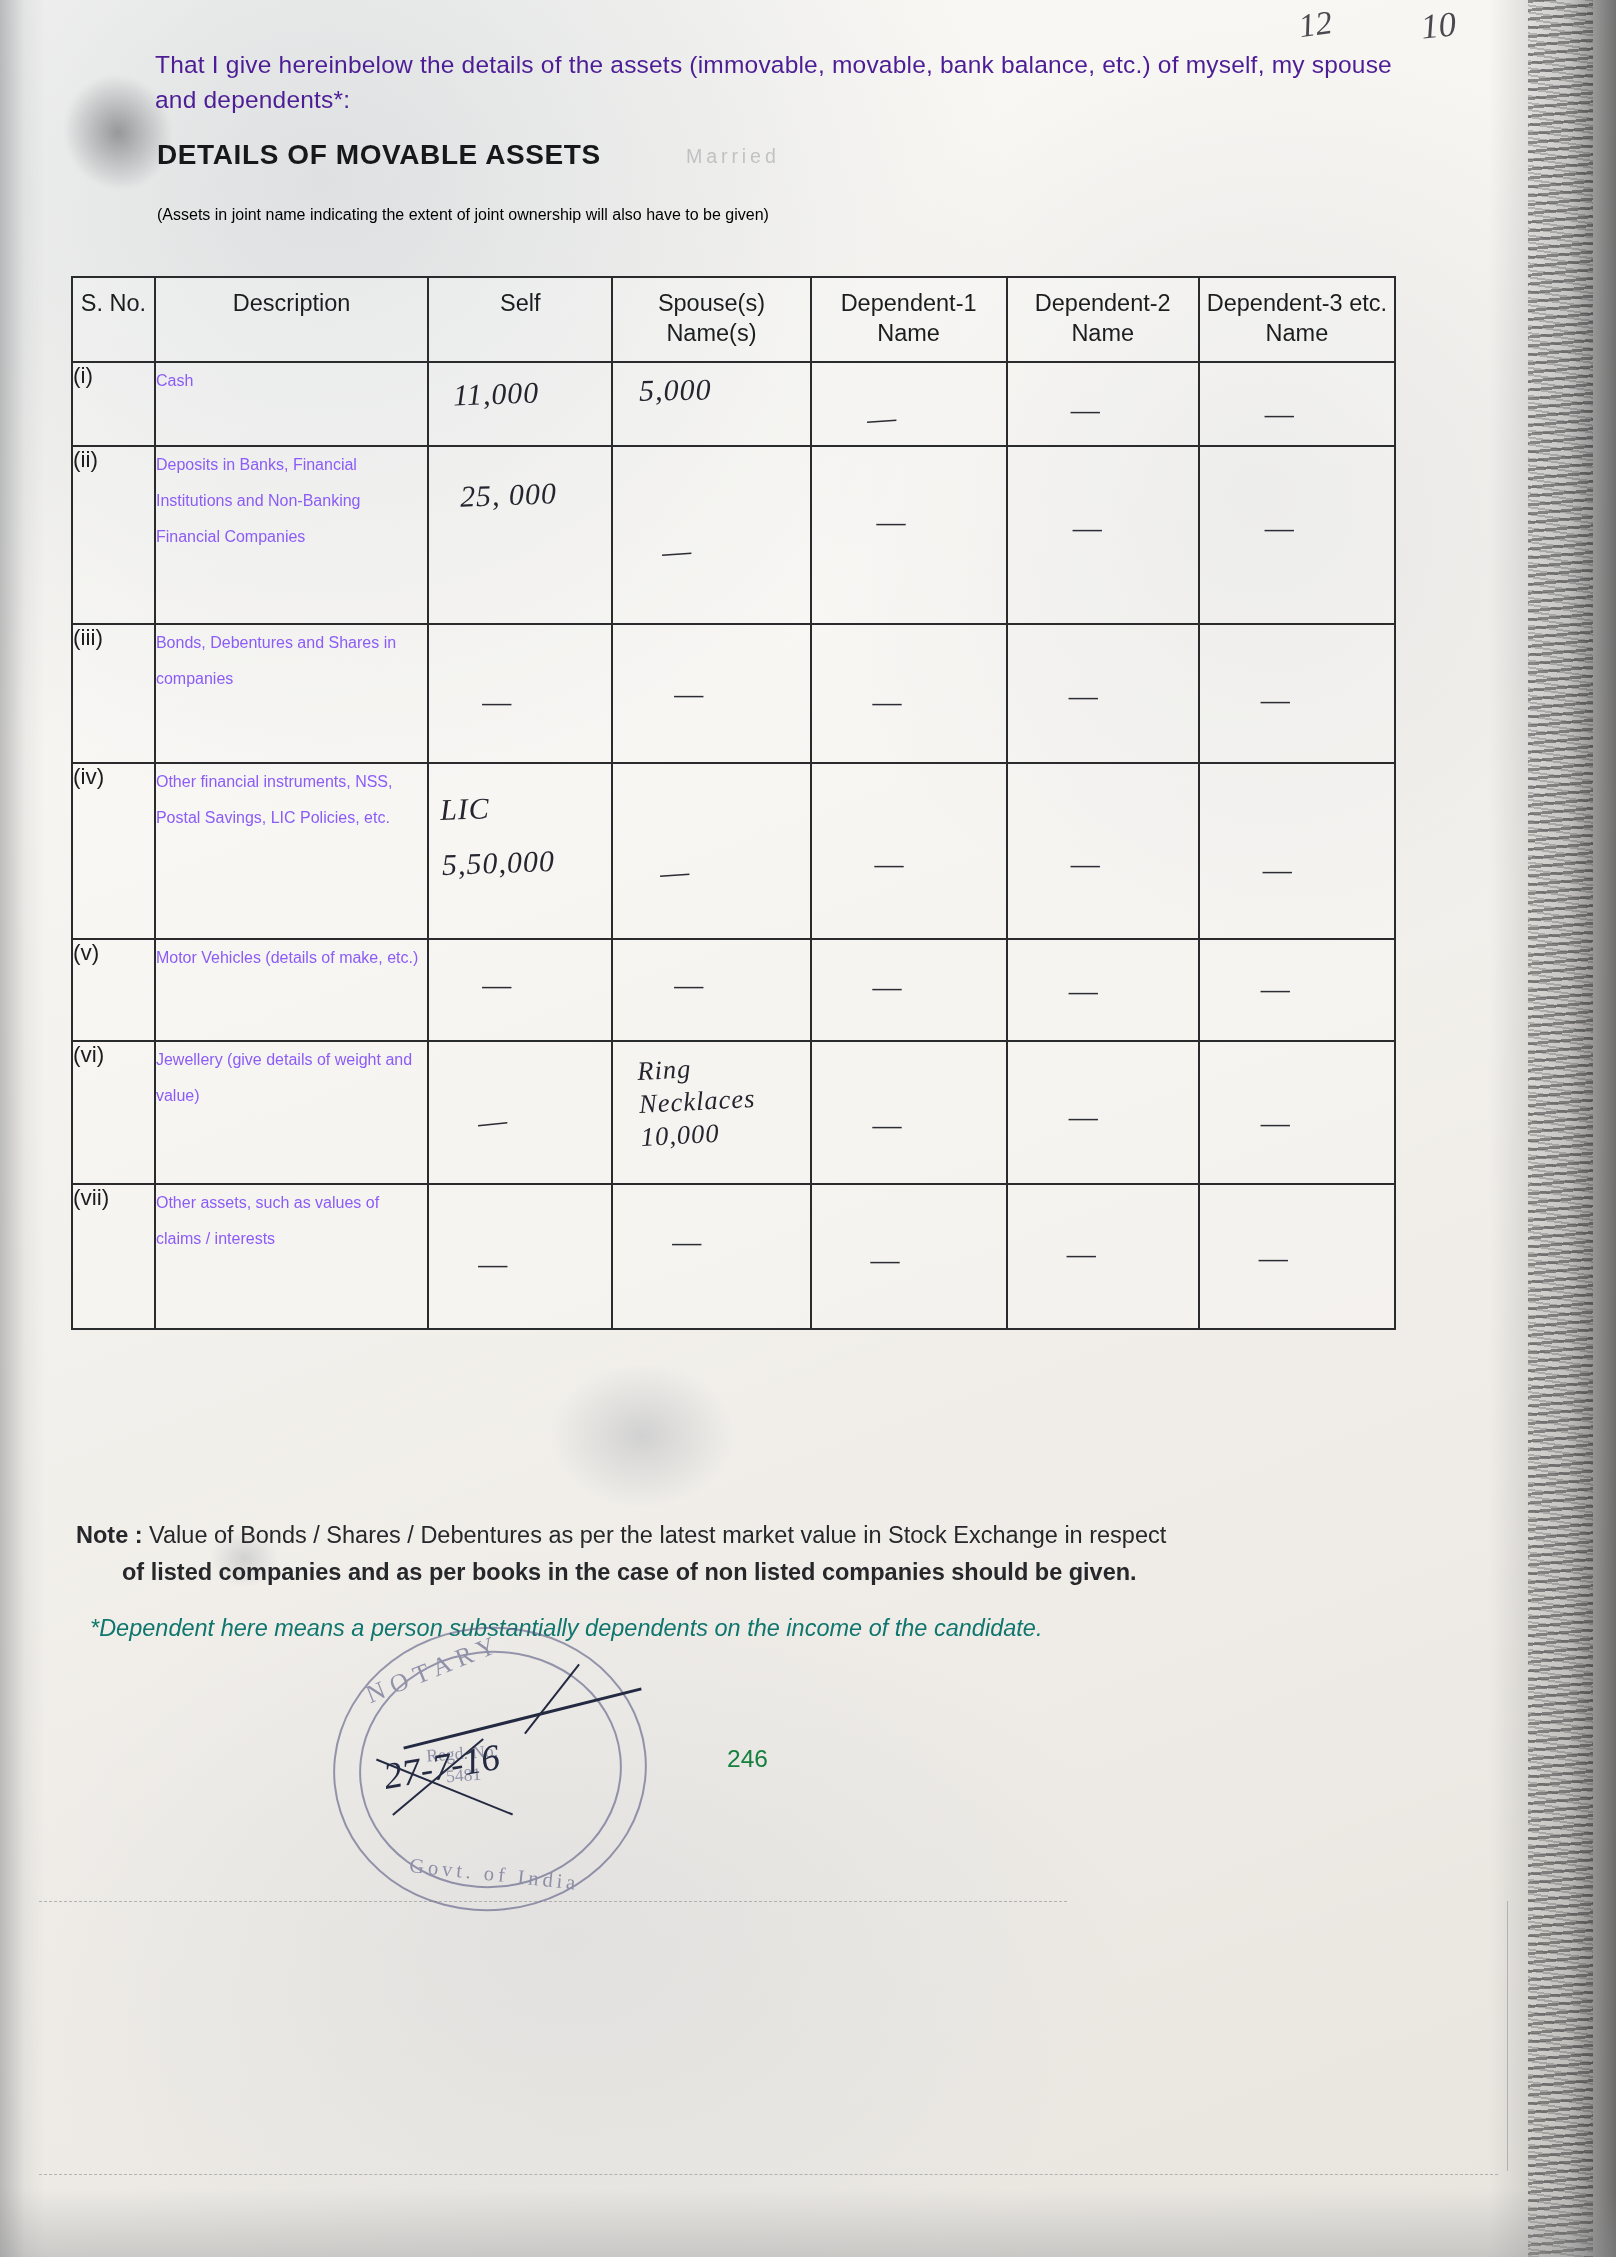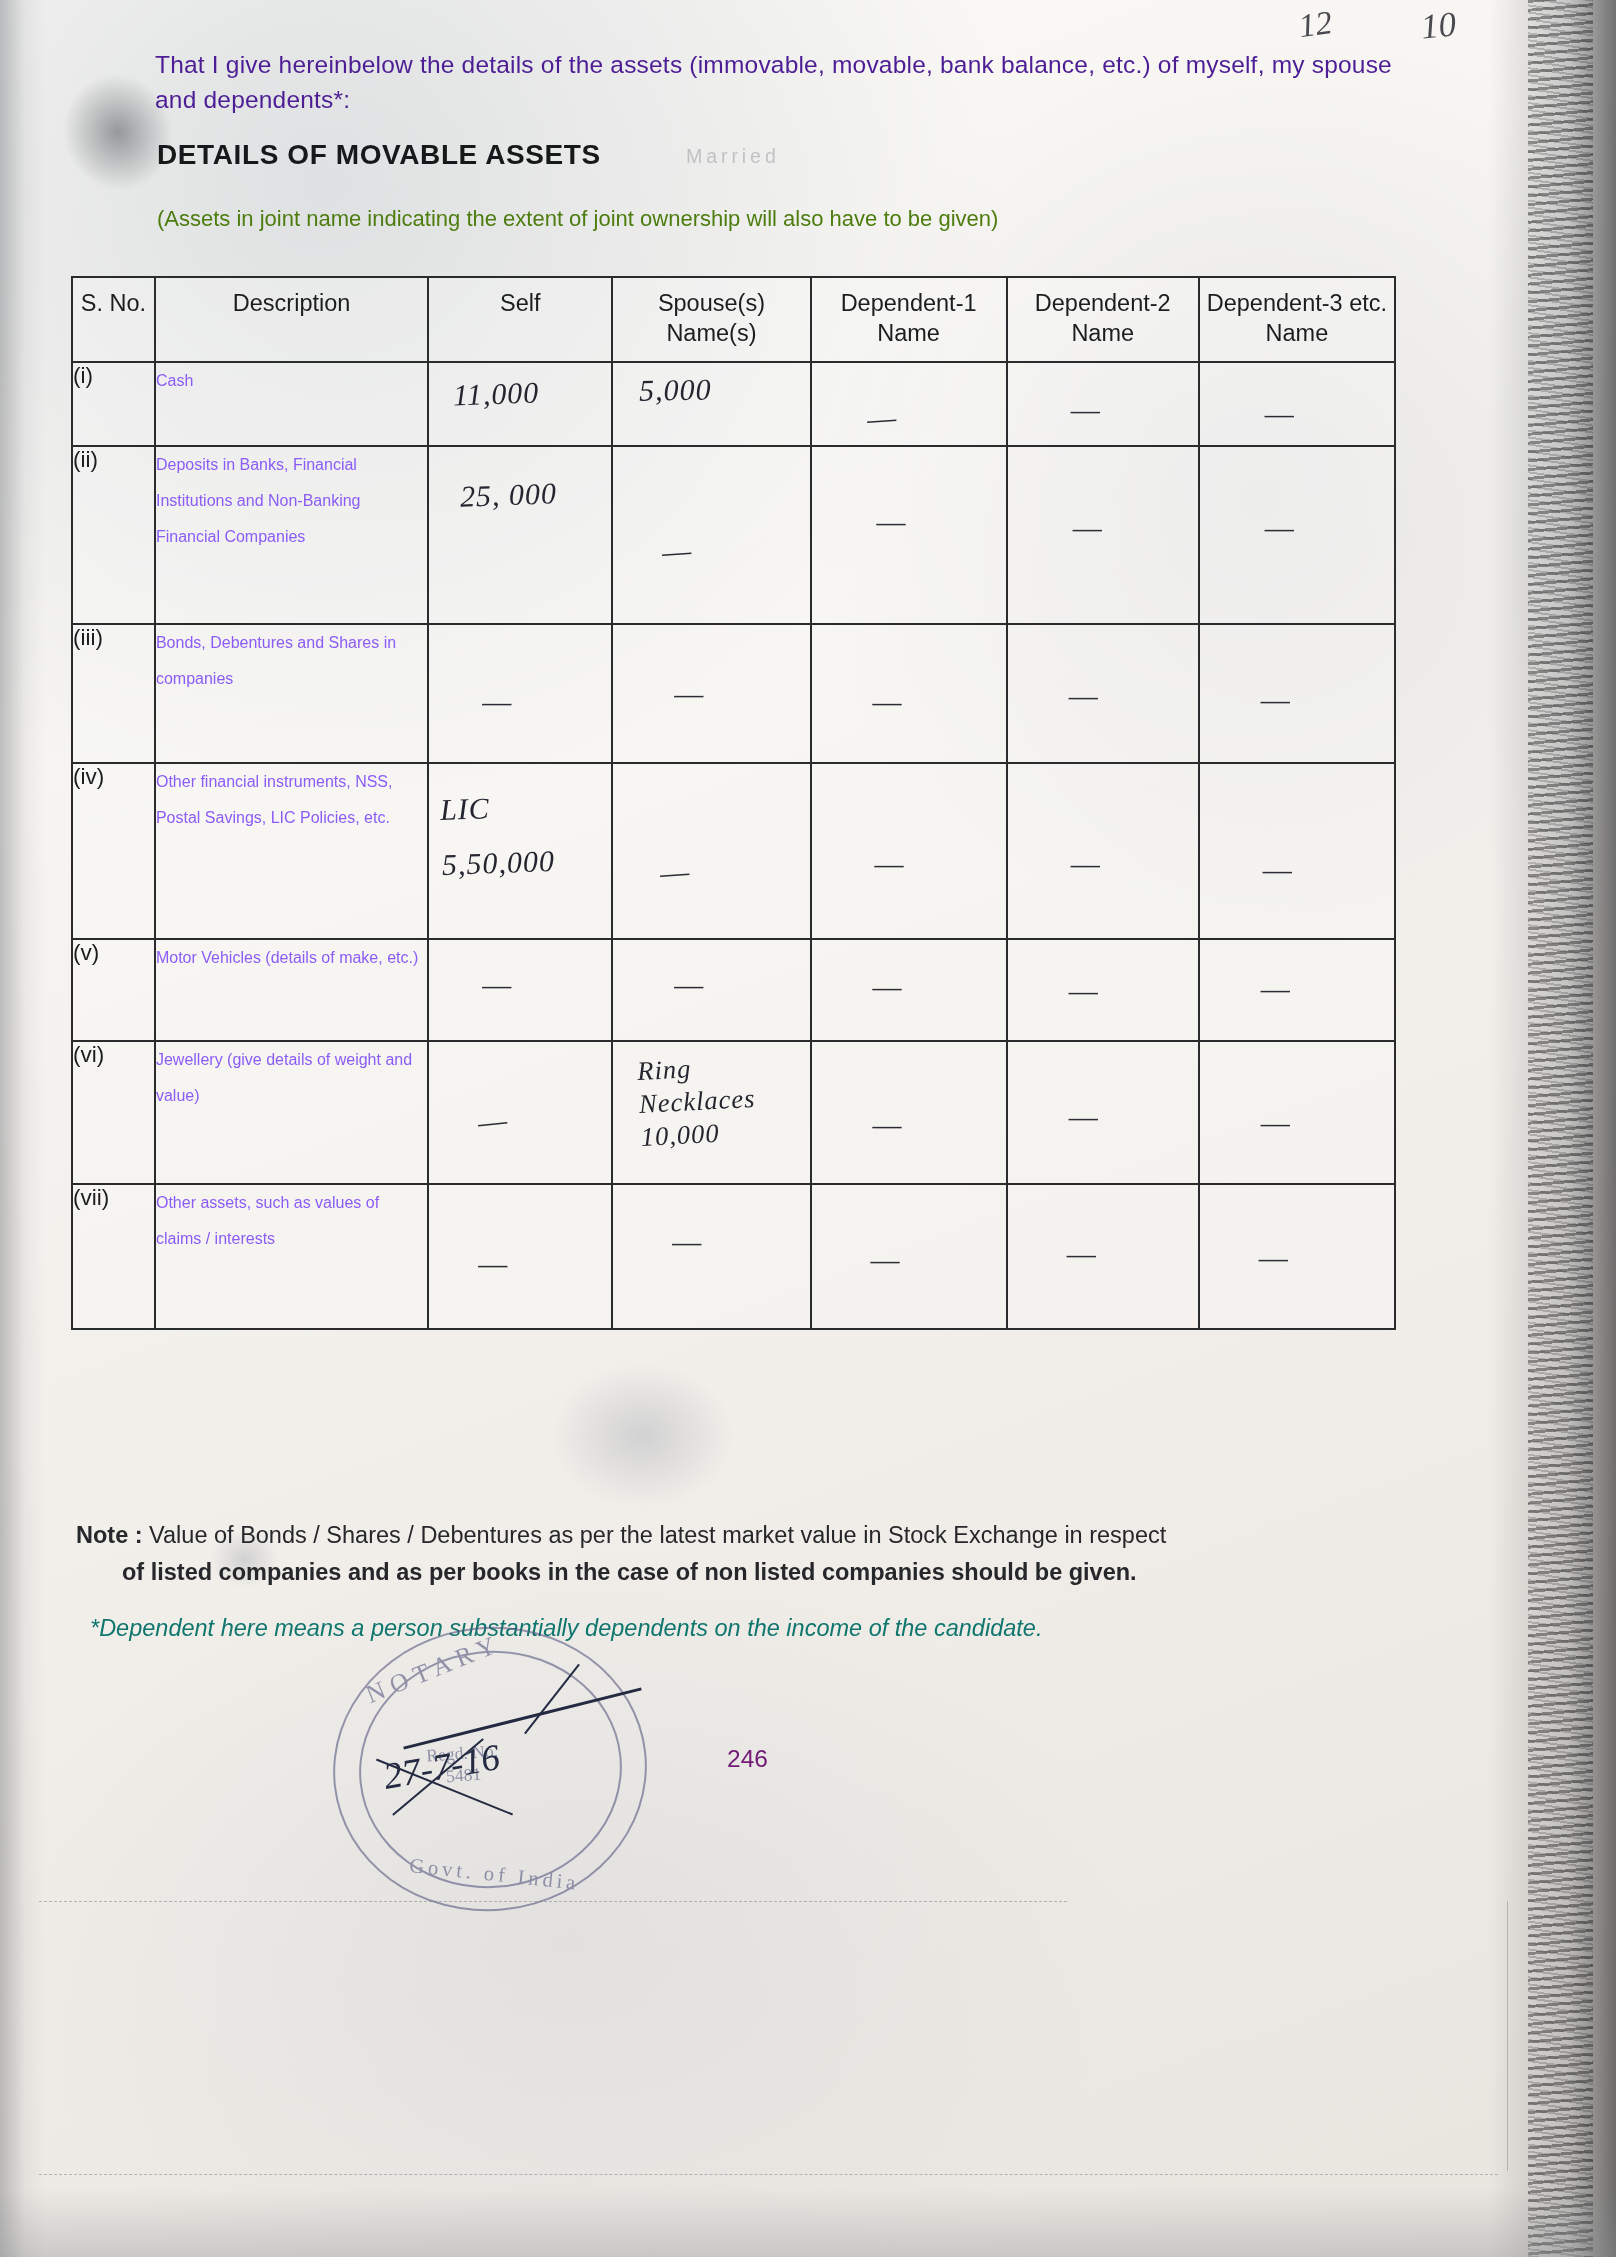--- a/index.html
+++ b/index.html
@@ -90,22 +90,22 @@
     top: 139px;
     font-size: 28px;
     font-weight: bold;
     letter-spacing: 0.6px;
     color: #17181a;
   }
   .subtitle {
     position: absolute;
     left: 157px;
     top: 206px;
-    font-size: 22px;
-    color: #4d7c0f;
+    font-size: 16px;
+    color: #000000;
   }
   .ghost-text {
     position: absolute;
     color: rgba(110,112,120,0.35);
     font-size: 19.6px;
   }
   #ghost-1 { left: 686px; top: 145px; letter-spacing: 3.9px; }
 
   table.assets {
     position: absolute;
@@ -197,21 +197,21 @@
     width: 1294px;
     font-size: 23.5px;
     font-style: italic;
     color: #0f766e;
   }
   .page-number {
     position: absolute;
     left: 727px;
     top: 1745px;
     font-size: 24.5px;
-    color: #701a75;
+    color: #15803d;
   }
   
   .stamp {
     position: absolute;
     left: 333px;
     top: 1627px;
     width: 314px;
     height: 284px;
     opacity: 0.55;
   }

